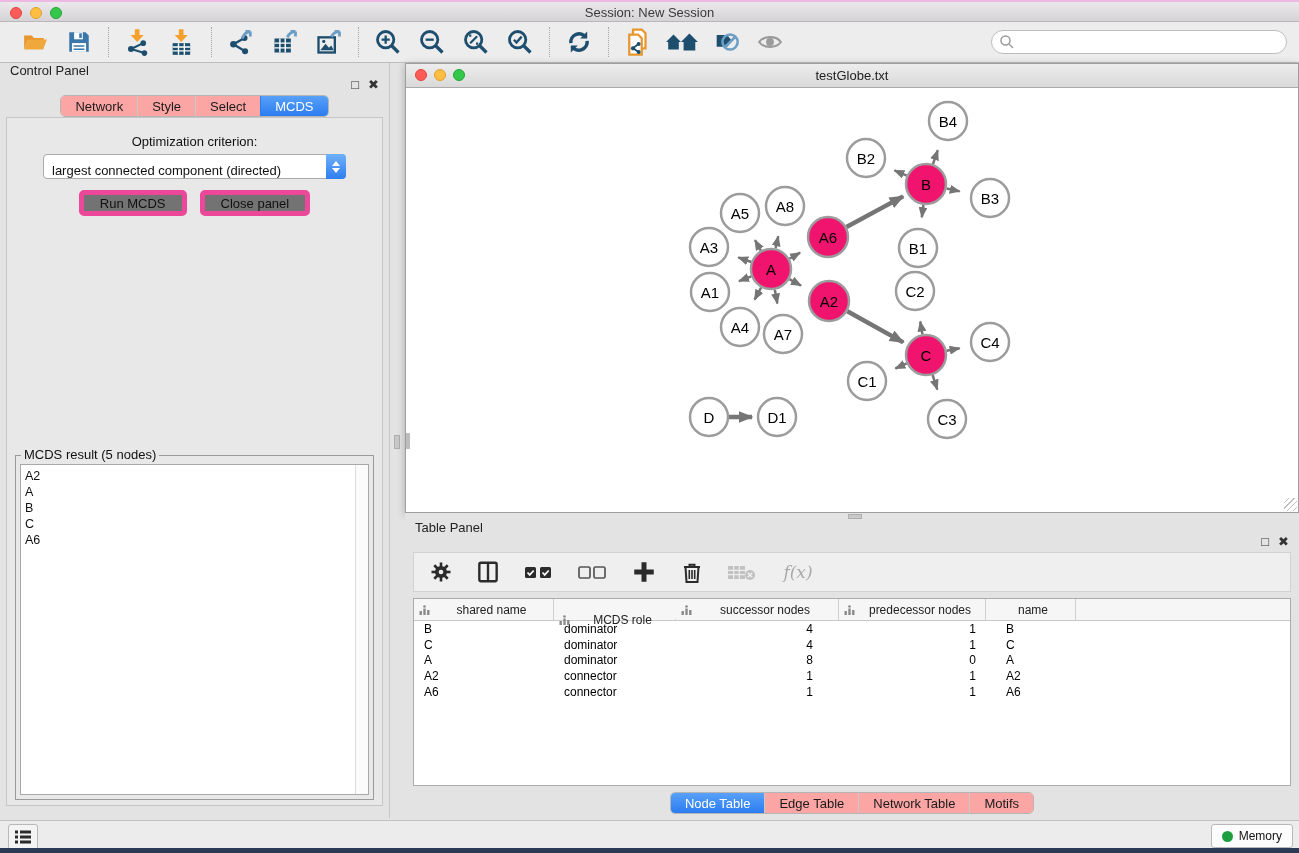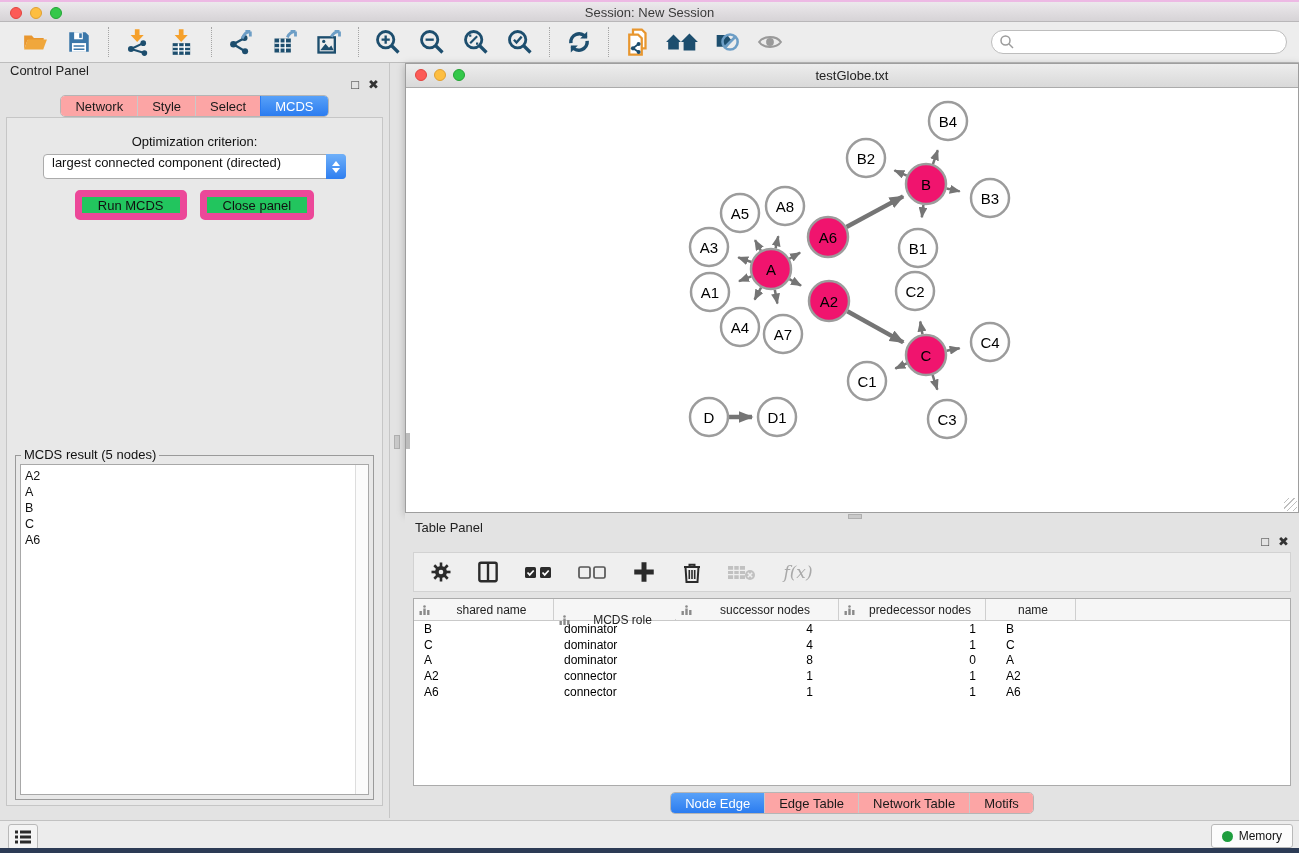--- a/index.html
+++ b/index.html
@@ -41,28 +41,28 @@
   .seg-tabs { position:absolute; left:0; right:0; top:32px; display:flex; justify-content:center; }
   .seg-bar { display:flex; border:1px solid #B5B5B5; border-radius:5px; overflow:hidden; background:#fff; height:22px; }
   .seg-tab { padding:2px 14px; font-size:13px; color:#1A1A1A; background:#fca5a5; border-left:1px solid #C9C9C9;
     display:flex; align-items:center; cursor:default; }
   .seg-tab:first-child { border-left:none; }
   .seg-tab.active { background:linear-gradient(#58A1F8,#2B7CF0); color:#fff; border-left-color:#2B7CF0;text-align:center; }
   .cp-content { position:absolute; left:6px; right:6px; top:54px; bottom:12px;
     border:1px solid #C6C6C6; background:#E8E8E8; }
   .opt-label { position:absolute; left:0; right:0; top:16px; text-align:center; font-size:13px; color:#111; }
   .dropdown { position:absolute; left:36px; right:36px; top:36px; height:25px; background:#fff;
-    border:1px solid #ABABAB; border-radius:4px; display:flex; align-items:flex-start; }
+    border:1px solid #ABABAB; border-radius:4px; display:flex; align-items:flex-end; }
   .dropdown .dd-text { flex:1; font-size:13px; padding-left:8px; color:#111; white-space:nowrap; overflow:hidden; }
   .dd-stepper { width:20px; height:25px; margin:-1px -1px -1px 0; border-radius:0 4px 4px 0;
     background:linear-gradient(#6FB0F9,#2E7EF0); display:flex; flex-direction:column; align-items:center; justify-content:center; gap:2px; }
   .tri-up { width:0; height:0; border-left:4px solid transparent; border-right:4px solid transparent; border-bottom:5px solid #fff; }
   .tri-dn { width:0; height:0; border-left:4px solid transparent; border-right:4px solid transparent; border-top:5px solid #fff; }
   .cp-buttons { position:absolute; left:0; right:0; top:72px; display:flex; justify-content:center; gap:13px; }
-  .mac-btn { background:#22c55e; border:7px solid #ec4899; border-radius:5px; height:23px; padding:8px 16px;
+  .mac-btn { background:#737373; border:5px solid #ec4899; border-radius:5px; height:23px; padding:8px 16px;
     font-size:13px; color:#111; display:flex; align-items:center; cursor:default; }
 
   .groupbox { position:absolute; left:8px; right:8px; top:337px; bottom:5px; border:1px solid #9A9A9A; }
   .groupbox .legend { position:absolute; top:-9px; left:5px; background:#E8E8E8; padding:0 3px; font-size:13px; color:#111; }
   .listbox { position:absolute; left:4px; right:4px; top:8px; bottom:4px; background:#fff; border:1px solid #A8A8A8; }
   .listbox .scroll { position:absolute; right:0; top:0; bottom:0; width:13px; background:#FBFBFB; border-left:1px solid #DDD; }
   .list-items { padding:3px 0 0 4px; font-size:12.5px; color:#111; line-height:16px; }
 
   
   .net-window { position:absolute; left:405px; top:63px; width:894px; height:450px;
@@ -603,21 +603,21 @@
           <div class="td" style="width: 140px; text-align: left; padding: 0px 0px 0px 10px;">A6</div>
           <div class="td" style="width: 122px; text-align: left; padding: 0px 0px 0px 10px;">connector</div>
           <div class="td" style="width: 163px; text-align: right; padding: 0px 26px 0px 0px;">1</div>
           <div class="td" style="width: 147px; text-align: right; padding: 0px 10px 0px 0px;">1</div>
           <div class="td" style="width: 90px; text-align: left; padding: 0px 0px 0px 20px;">A6</div>
         </div>
       </div>
   </div>
   <div class="tbl-tabs">
     <div class="seg-bar">
-        <div class="seg-tab active">Node Edge</div>
+        <div class="seg-tab active">Node Table</div>
         <div class="seg-tab">Edge Table</div>
         <div class="seg-tab">Network Table</div>
         <div class="seg-tab">Motifs</div>
       </div>
   </div>
 </div>
 
 <div class="statusbar">
   <div class="status-left-btn">
     <svg width="18" height="16" viewBox="0 0 18 16">

